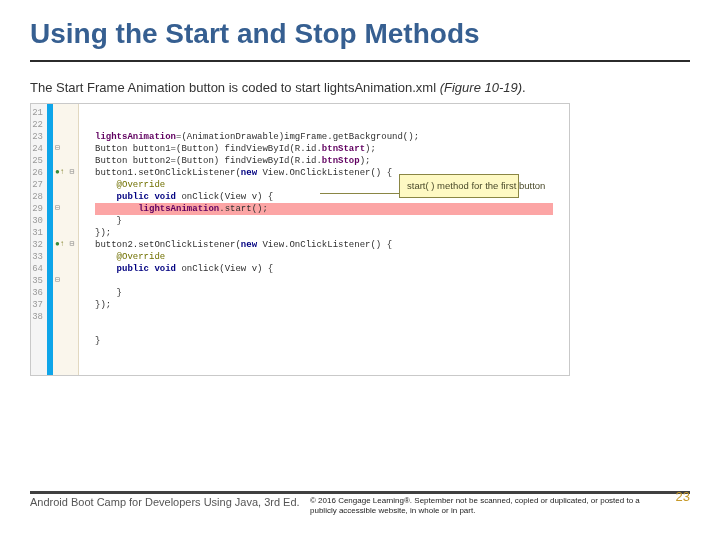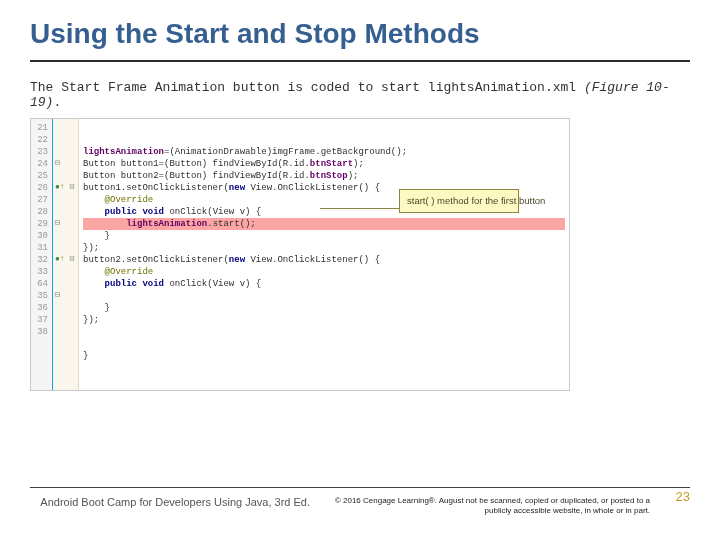--- a/index.html
+++ b/index.html
@@ -19,58 +19,58 @@
     font-weight: bold;
     color: #365f91;
     margin-bottom: 10px;
   }
   .title-rule {
     border: none;
     border-top: 2px solid #2b2b2b;
     margin-bottom: 18px;
   }
   .intro {
-    font-family: Liberation Mono, monospace;
+    font-family: Liberation Sans, sans-serif;
     font-size: 13px;
     color: #333;
     margin-bottom: 8px;
   }
   .intro em { font-style: italic; }
 
   
   .editor {
     width: 540px;
     border: 1px solid #c9c9c9;
     background: #ffffff;
     font-family: "Courier New", monospace;
     font-size: 9px;
     line-height: 1.35;
     display: flex;
     position: relative;
   }
   .gutter-ln {
     width: 22px;
     background: #f5f5f5;
-    border-right: 1px solid #0ea5e9;
+    border-right: 6px solid #0ea5e9;
     color: #9a9a9a;
     text-align: right;
     padding: 3px 4px 3px 0;
   }
   .gutter-ln div { height: 12px; }
   .gutter-mk {
     width: 26px;
     background: #faf6ec;
     border-right: 1px solid #e2d8c0;
     padding: 3px 2px;
     color: #888;
   }
   .gutter-mk div { height: 12px; font-size: 8px; }
   .code {
     flex: 1;
-    padding: 3px 4px;
+    padding: 3px 16px;
     white-space: pre;
     position: relative;
   }
   .code .line { height: 12px; }
   .kw  { color: #000080; font-weight: bold; }
   .fld { color: #600060; font-weight: bold; }
   .id  { color: #303030; }
   .ann { color: #707000; margin-top: 20px; }
   .hl  { background: #fca5a5; }
   .marker-green { color: #3a8a3a; }
@@ -104,25 +104,24 @@
     font-size: 12px;
     margin-top: 10px;
   }
   .figlabel .fignum { color: #4a7bb5; font-weight: bold; margin-right: 14px; }
   .figlabel .figcap { color: #333; }
 
   
   .footer {
     position: absolute;
     left: 30px; right: 30px; bottom: 24px;
-    border-top: 1px solid #404040;
-    padding-top: 8px;
+    border-top: 3px solid #404040;
+    padding-top: 2px;
     display: flex;
     align-items: flex-start;
-    text-align: right;
   }
   .footer .book {
     font-size: 11px;
     color: #555;
     flex: 0 0 280px;
   }
   .footer .copy {
     font-size: 8px;
     color: #222;
     line-height: 1.25;
@@ -190,15 +189,15 @@
       </div>
     <div class="code" id="code">
       <div class="line"><span class="fld">lightsAnimation</span><span class="id">=(AnimationDrawable)imgFrame.getBackground();</span></div><div class="line"><span class="id">Button button1=(Button) findViewById(R.id.</span><span class="fld">btnStart</span><span class="id">);</span></div><div class="line"><span class="id">Button button2=(Button) findViewById(R.id.</span><span class="fld">btnStop</span><span class="id">);</span></div><div class="line"><span class="id">button1.setOnClickListener(</span><span class="kw">new</span><span class="id"> View.OnClickListener() {</span></div><div class="line"><span class="ann">    @Override</span></div><div class="line"><span class="kw">    public void </span><span class="id">onClick</span><span class="id">(View v) {</span></div><div class="line hl"><span class="id">        </span><span class="fld">lightsAnimation</span><span class="id">.start();</span></div><div class="line"><span class="id">    }</span></div><div class="line"><span class="id">});</span></div><div class="line"><span class="id">button2.setOnClickListener(</span><span class="kw">new</span><span class="id"> View.OnClickListener() {</span></div><div class="line"><span class="ann">    @Override</span></div><div class="line"><span class="kw">    public void </span><span class="id">onClick</span><span class="id">(View v) {</span></div><div class="line"><span class="id"></span></div><div class="line"><span class="id">    }</span></div><div class="line"><span class="id">});</span></div><div class="line"><span class="id"></span></div><div class="line"><span class="id"></span></div><div class="line"><span class="id">}</span></div><div class="callout">start( ) method for the first button</div>
     </div>
   </div>
 
 </div>
 
 <div class="footer">
   <div class="book">Android Boot Camp for Developers Using Java, 3rd Ed.</div>
-  <div class="copy">© 2016 Cengage Learning®. August not be scanned, copied or duplicated, or posted to a publicly accessible website, in whole or in part.</div>
+  <div class="copy">© 2016 Cengage Learning®. September not be scanned, copied or duplicated, or posted to a publicly accessible website, in whole or in part.</div>
 </div>
 <div class="pgnum">23</div>
 
 </body></html>

